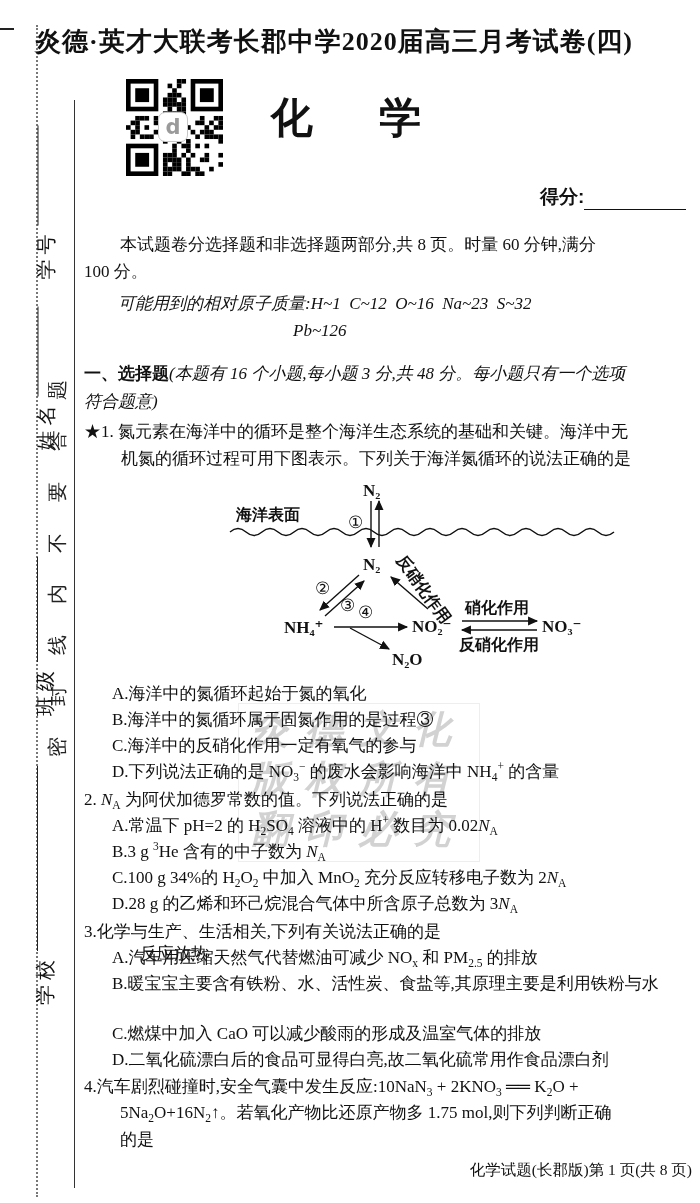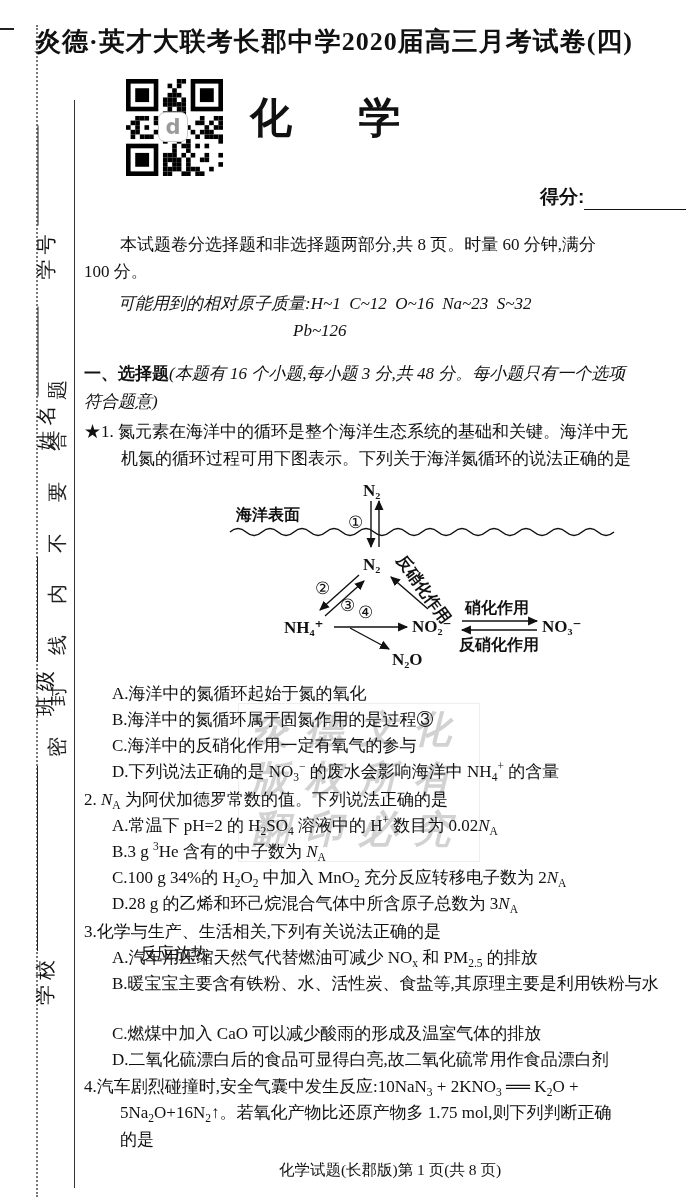--- a/index.html
+++ b/index.html
@@ -7,21 +7,21 @@
   .page{position:relative;width:700px;height:1203px;background:#fff;overflow:hidden;
         font-family:"Liberation Serif","DejaVu Serif",serif;color:#111}
   .tl{position:absolute;font-size:17px;line-height:23px;white-space:pre}
   .kai{font-style:italic}
   .hei{font-family:Liberation Sans, sans-serif;font-weight:bold;font-style:normal}
   sub,sup{font-size:11.5px;line-height:0}
   i{font-style:italic}
   
   .title{position:absolute;left:35px;top:24px;width:610px;text-align:left;
          font-size:26px;font-weight:bold;letter-spacing:1px;white-space:pre}
-  .subject{position:absolute;left:250px;top:90px;width:220px;text-align:left;
+  .subject{position:absolute;left:250px;top:90px;width:220px;text-align:center;
            font-size:42px;font-weight:900;letter-spacing:28px;white-space:pre}
   .score{position:absolute;left:540px;top:184px;font-size:19px}
   .score .lbl{font-family:"Liberation Sans","DejaVu Sans",sans-serif;font-weight:bold}
   .score .blank{display:inline-block;width:102px;height:20px;border-bottom:1.5px solid #111;vertical-align:bottom}
   
   .qr{position:absolute;left:126px;top:79px;width:97px;height:97px}
   .qr-logo{position:absolute;left:158px;top:112px;width:30px;height:30px;background:#fff;
            border:1px solid #c6c6c6;border-radius:7px;color:#9a9a9a;
            font-family:"DejaVu Sans",sans-serif;font-weight:bold;font-size:21px;
            text-align:center;line-height:28px}
@@ -38,21 +38,21 @@
   .wm{position:absolute;left:238px;top:703px;width:242px;height:159px;border:1px solid #e4e4e4;
       text-align:center;color:#b5b5b5;opacity:.6;font-weight:bold;font-style:italic}
   .wm div{font-size:38px;line-height:50px;letter-spacing:16px;white-space:pre}
   
   .diagram{position:absolute;left:222px;top:480px;width:424px;height:192px}
   .diagram text{fill:#111;font-family:"Liberation Serif","DejaVu Serif",serif}
   .dt{font-size:17px;font-weight:bold}
   .dl{font-size:16px;font-weight:bold}
   .dc{font-size:17px;font-family:"DejaVu Sans",sans-serif;font-weight:normal}
   .ln{stroke:#111;stroke-width:1.4;fill:none}
-  .footer{position:absolute;left:88px;top:1160px;width:604px;text-align:center;font-size:15.5px;white-space:pre}
+  .footer{position:absolute;left:88px;top:1160px;width:604px;text-align:right;font-size:15.5px;white-space:pre}
 </style>
 </head>
 <body>
 
 <div class="page">
 
   <div class="corner-dash"></div>
   <div class="vline dotted"></div>
   <div class="vline solidl"></div>
 

